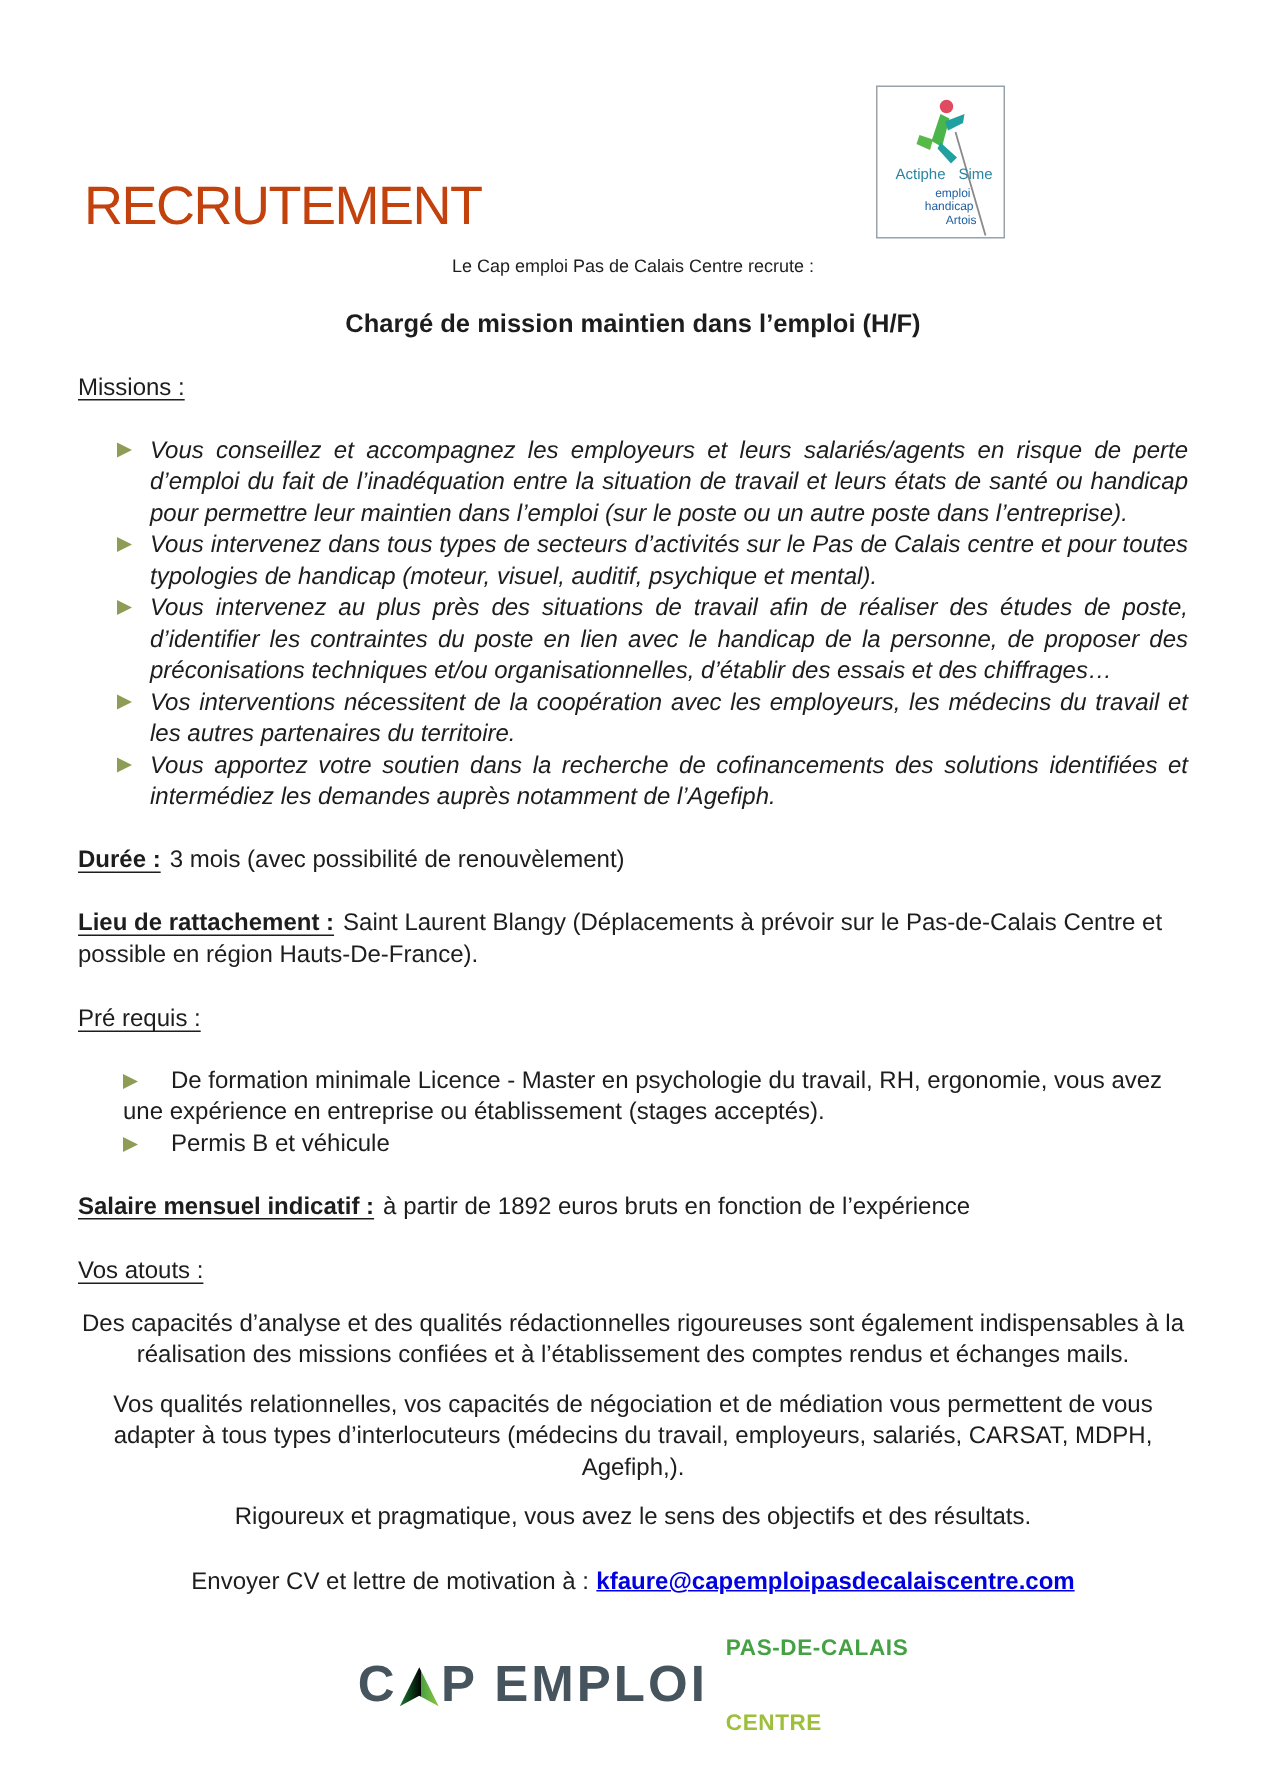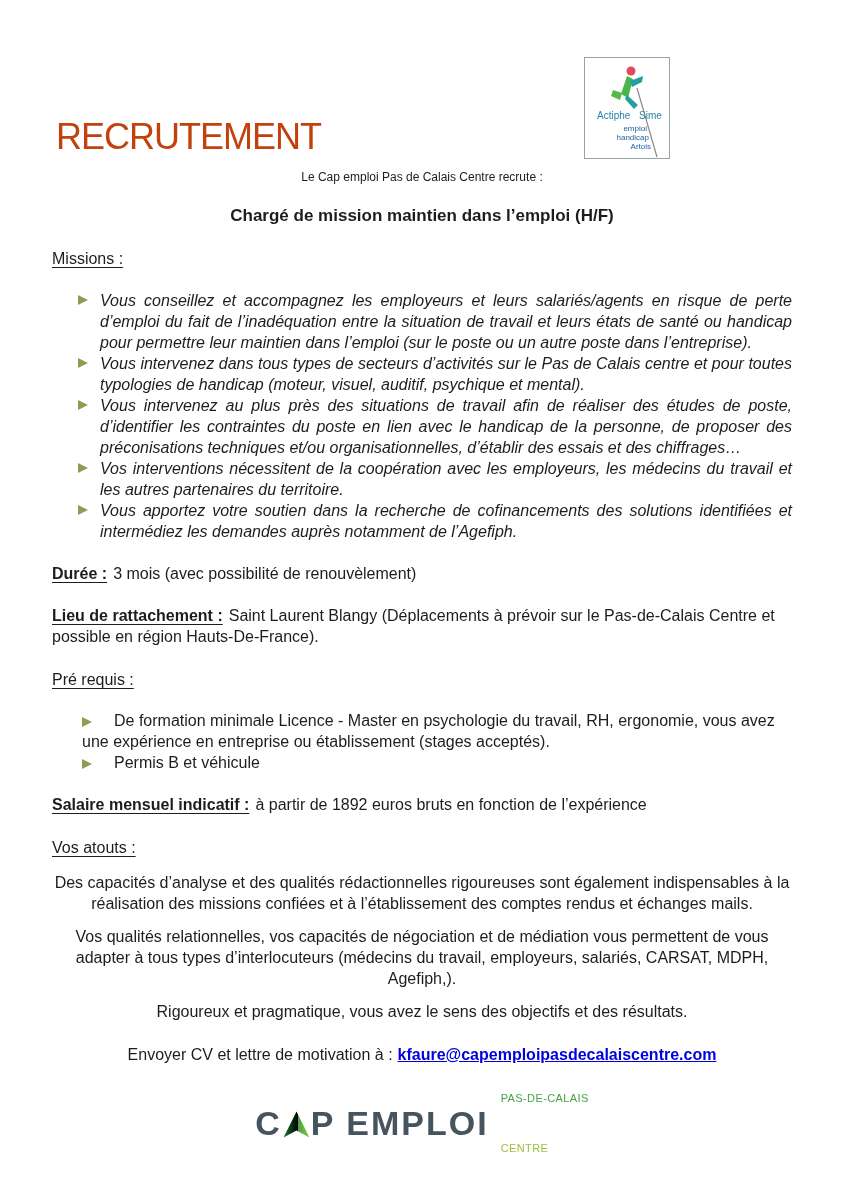--- a/index.html
+++ b/index.html
@@ -42,21 +42,21 @@
   .atouts p:first-of-type{margin-top:14px;}
 
   .apply{margin-top:22px;text-align:center;font-size:16px;line-height:21px;}
   .apply a{color:#0000e0;font-weight:bold;text-decoration:underline;margin-left:5px;cursor:pointer;}
 
   
   .footer-logo{margin-top:26px;display:flex;justify-content:center;align-items:center;}
   .brand{display:flex;align-items:center;font-weight:bold;font-size:34px;letter-spacing:2px;
          color:#46545e;}
   .brand svg{margin:2px 1px 0 1px;}
-  .region{margin-left:12px;font-weight:normal;font-size:11px;line-height:15px;letter-spacing:0.4px;}
+  .region{margin-left:12px;font-weight:bold;font-size:15px;line-height:15px;letter-spacing:0.4px;}
   .region .l1{color:#45a144;}
   .region .l2{color:#9dbf3c;margin-top:35px;}
 </style>
 </head>
 <body>
 
 <div class="page">
 
   <div class="top-logo">
     <svg width="84" height="100" viewBox="0 0 84 100">

